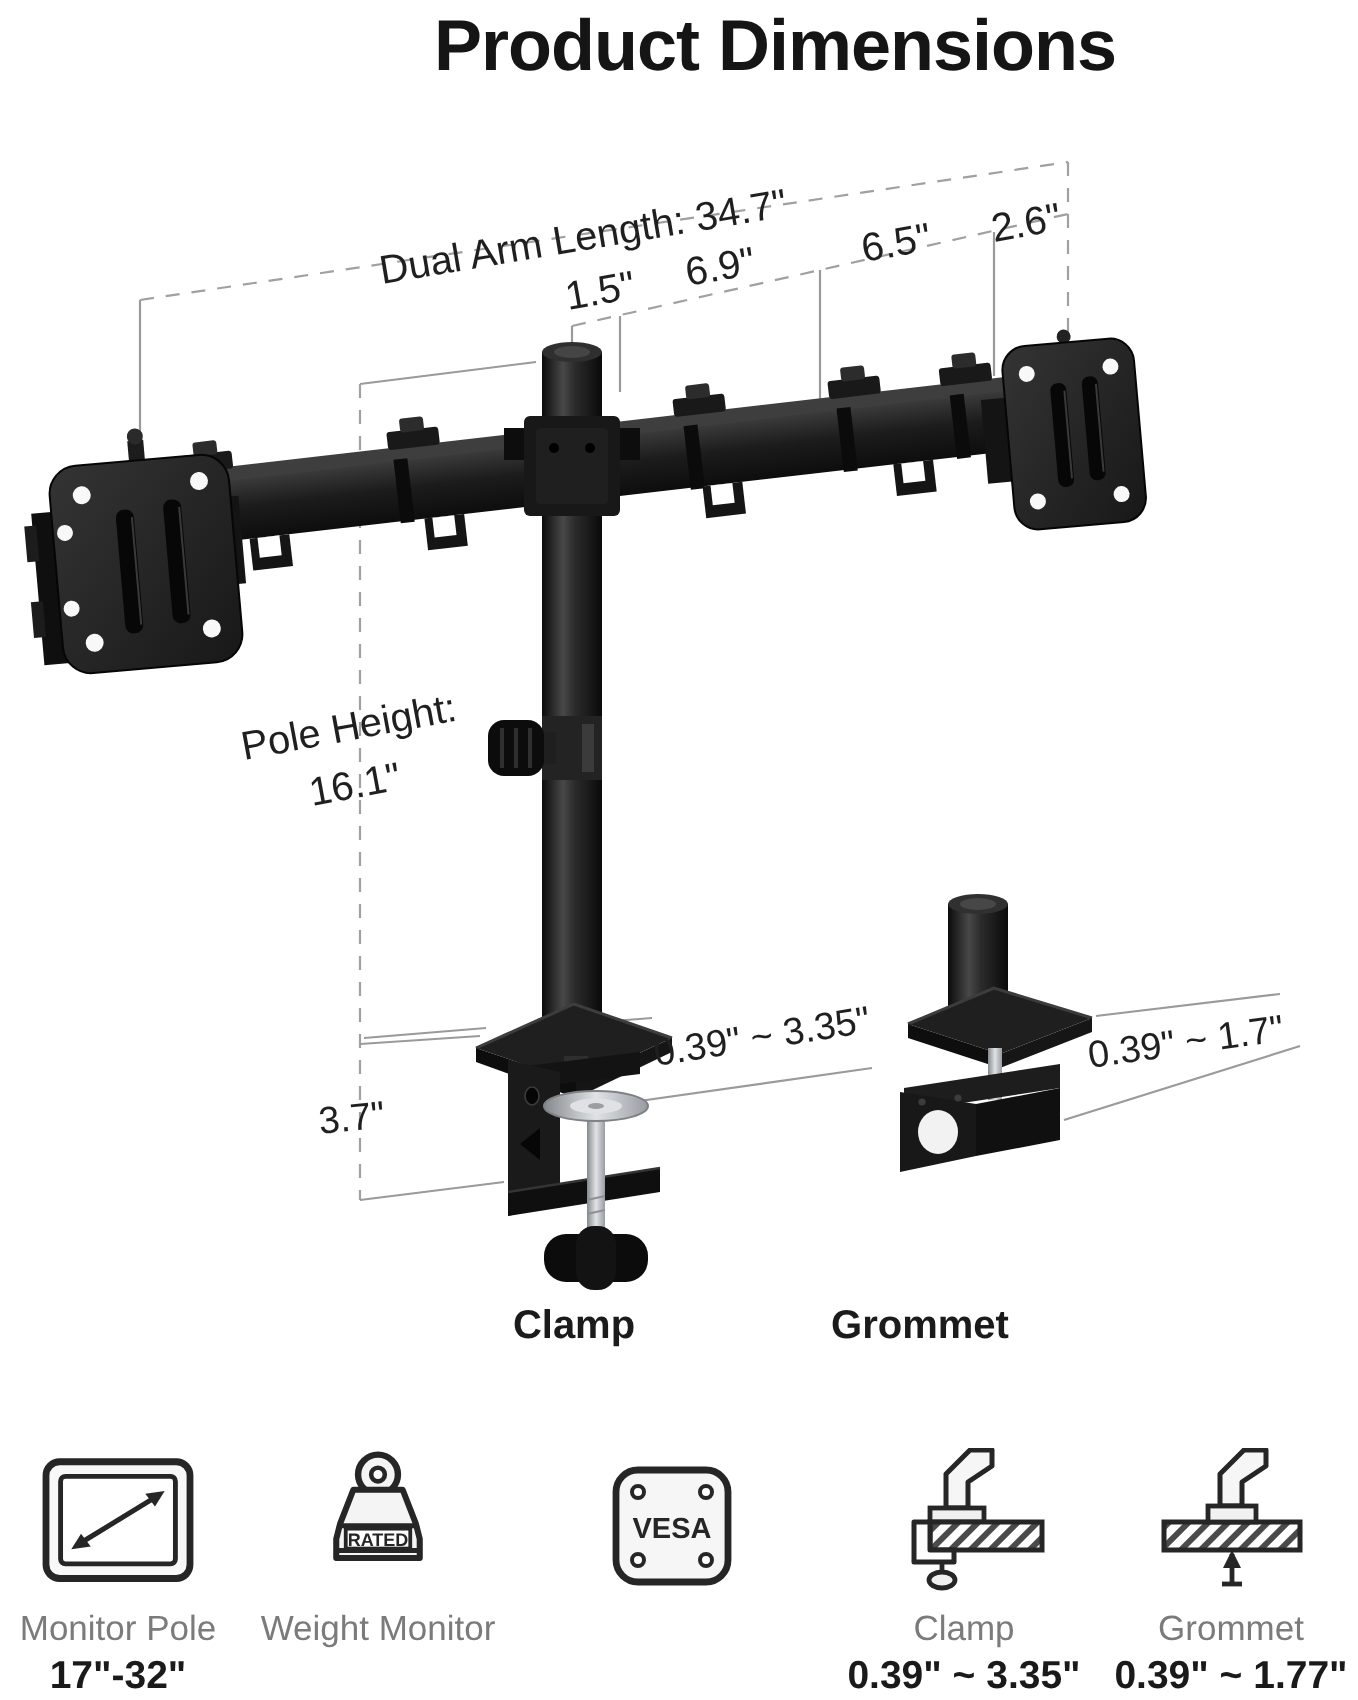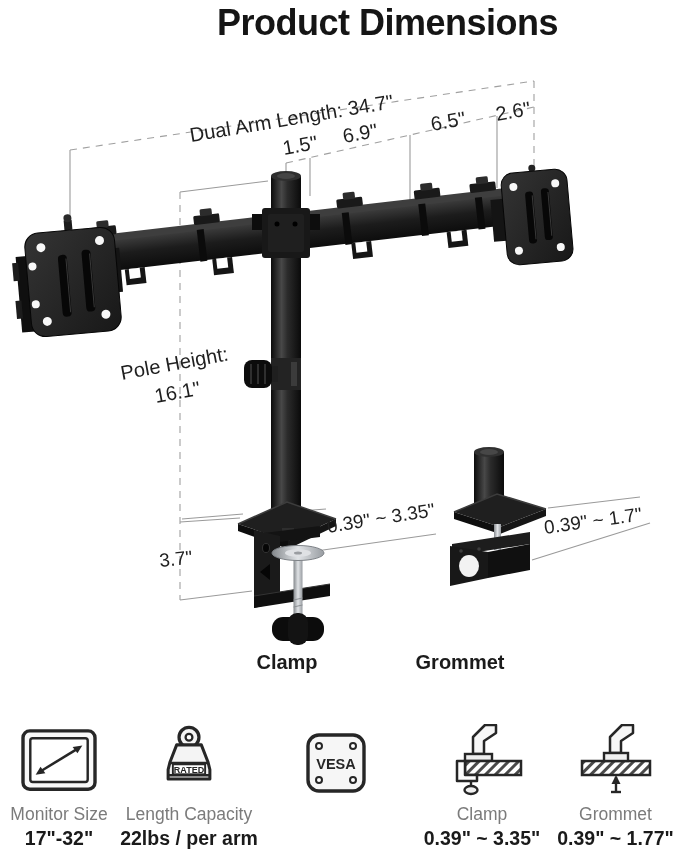--- a/index.html
+++ b/index.html
@@ -239,38 +239,37 @@
   <div class="feat f1">
     <div class="feat-icon">
       <svg width="92" height="72" viewBox="0 0 92 74">
         <rect x="9" y="5" width="74" height="60" rx="7" fill="#f8f8f8" stroke="#262626" stroke-width="3.5"></rect>
         <rect x="16.5" y="12.5" width="59" height="45" rx="2.5" fill="#ffffff" stroke="#262626" stroke-width="2.5"></rect>
         <line x1="28" y1="46" x2="64" y2="24" stroke="#262626" stroke-width="2.6"></line>
         <polygon points="22,50 32,48.5 27,42" fill="#262626"></polygon>
         <polygon points="70,20 60,21.5 65,28" fill="#262626"></polygon>
       </svg>
     </div>
-    <div class="feat-label">Monitor Size</div>
+    <div class="feat-label">Monitor Pole</div>
     <div class="feat-value">17"-32"</div>
   </div>
 
   <div class="feat f2">
     <div class="feat-icon">
       <svg width="92" height="74" viewBox="0 0 92 78">
         <circle cx="46" cy="14" r="10.5" fill="#f4f4f4" stroke="#262626" stroke-width="3.4"></circle>
         <circle cx="46" cy="14" r="3.6" fill="#ffffff" stroke="#262626" stroke-width="2.4"></circle>
         <path d="M33 22 H59 L66 40 L68 48 V58 H24 V48 L26 40 Z" fill="#f4f4f4" stroke="#262626" stroke-width="3.2" stroke-linejoin="round"></path>
         <line x1="26" y1="41" x2="66" y2="41" stroke="#262626" stroke-width="2.6"></line>
         <line x1="24" y1="54" x2="68" y2="54" stroke="#262626" stroke-width="2.6"></line>
         <rect x="29" y="42.5" width="34" height="10.5" fill="#ffffff" stroke="#262626" stroke-width="2"></rect>
         <text x="46" y="51.5" text-anchor="middle" class="icon-txt" font-size="9.5">RATED</text>
       </svg>
     </div>
-    <div class="feat-label">Length Capacity</div>
-    <div class="feat-value">22lbs / per arm</div>
+    <div class="feat-label">Weight Monitor</div>
   </div>
 
   <div class="feat f3">
     <div class="feat-icon">
       <svg width="92" height="68" viewBox="0 0 92 66">
         <rect x="18" y="4" width="56" height="56" rx="11" fill="#f6f6f6" stroke="#262626" stroke-width="3.4"></rect>
         <circle cx="29" cy="15" r="3" fill="#ffffff" stroke="#262626" stroke-width="2"></circle>
         <circle cx="63" cy="15" r="3" fill="#ffffff" stroke="#262626" stroke-width="2"></circle>
         <circle cx="29" cy="49" r="3" fill="#ffffff" stroke="#262626" stroke-width="2"></circle>
         <circle cx="63" cy="49" r="3" fill="#ffffff" stroke="#262626" stroke-width="2"></circle>

